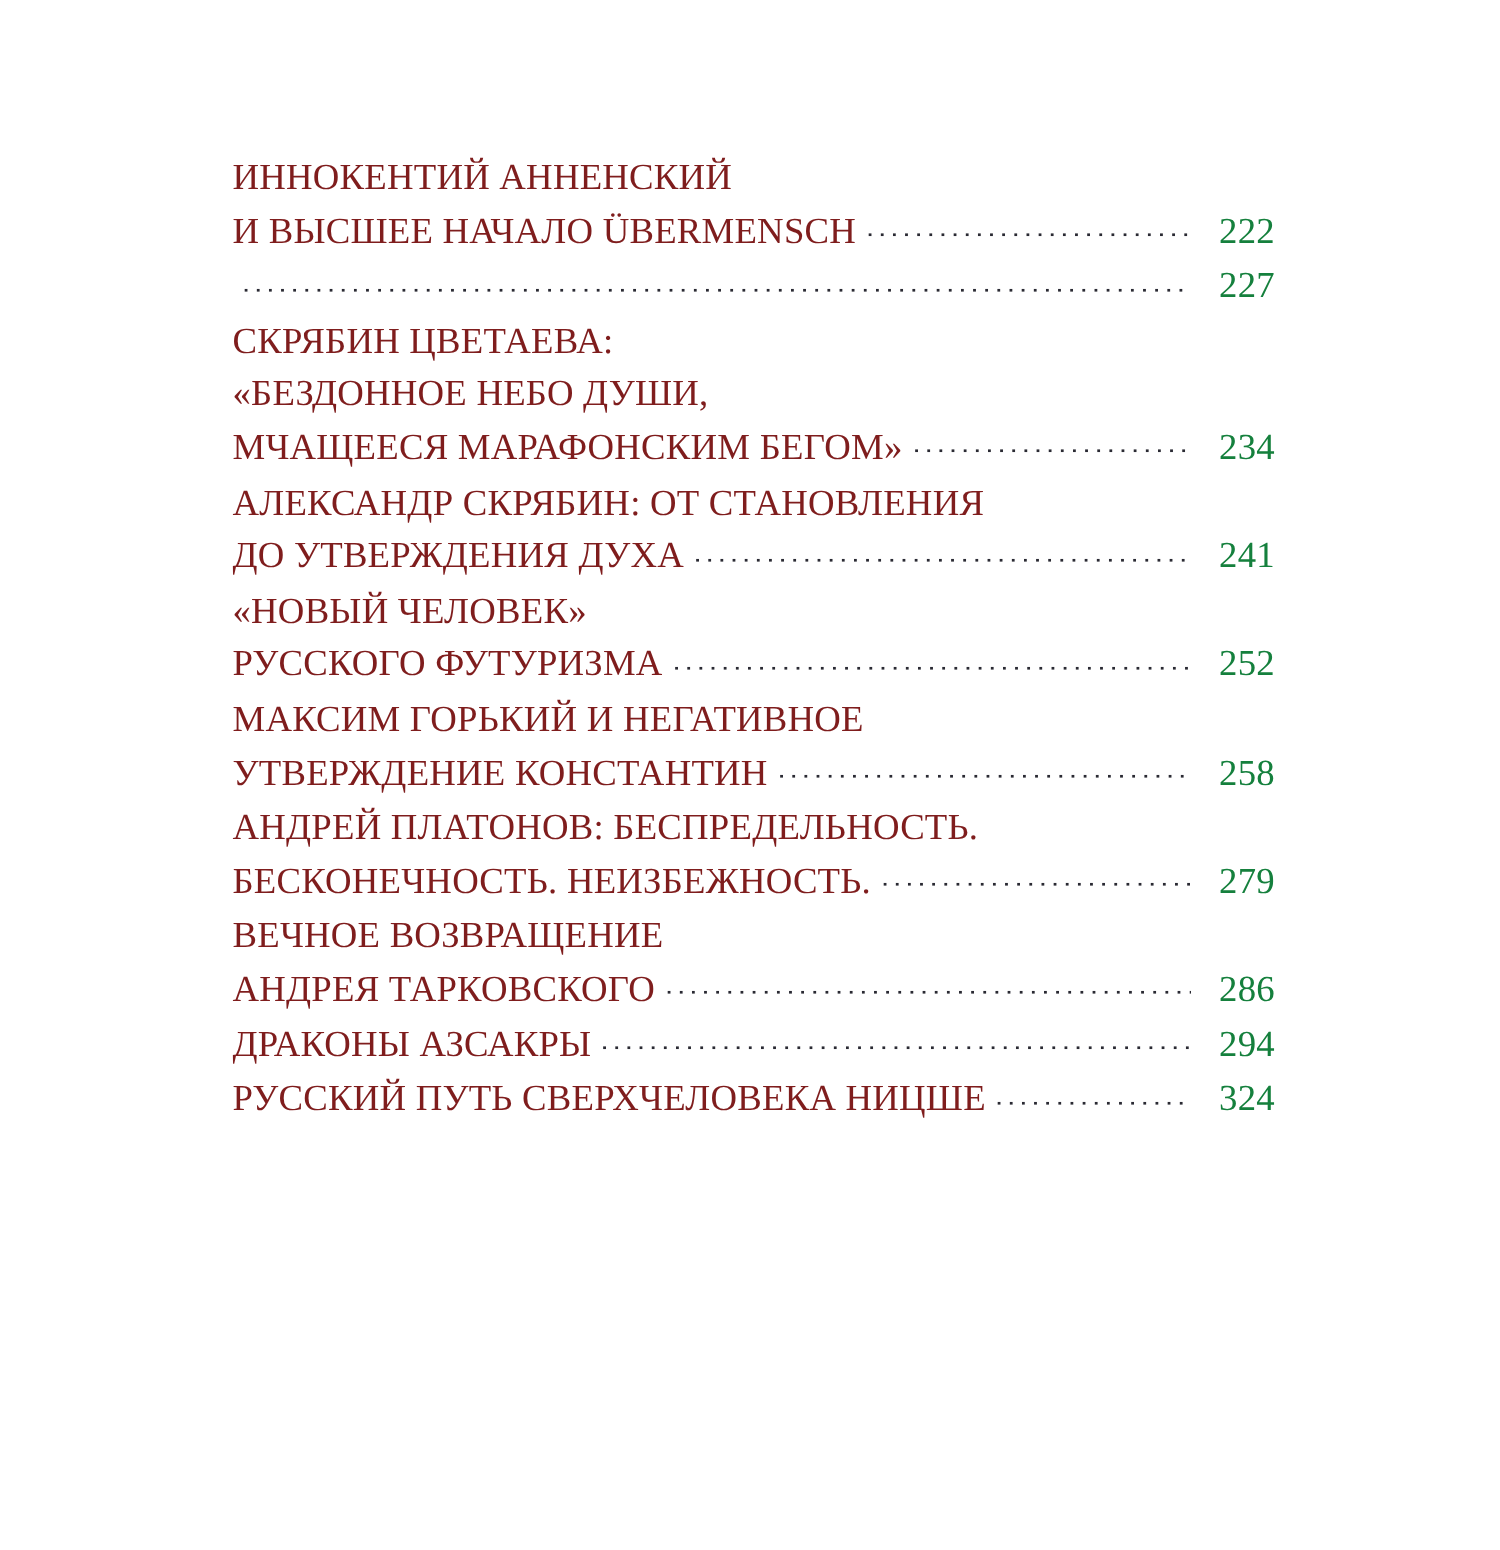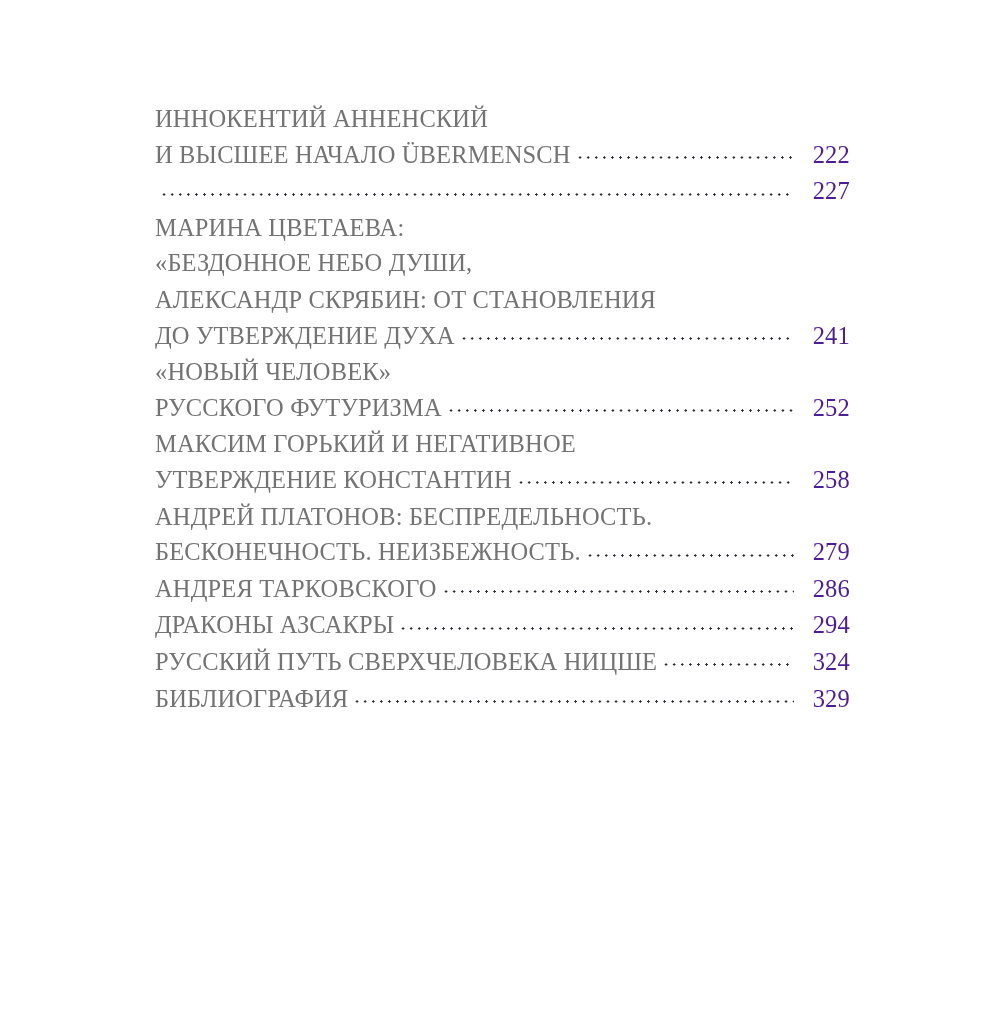--- a/index.html
+++ b/index.html
@@ -46,21 +46,21 @@
     line-height: 35.6px;
     white-space: nowrap;
     overflow: hidden;
   }
 
   .toc-title {
     font-size: 24.5px;
     letter-spacing: 0.15px;
     font-weight: 400;
     flex: 0 0 auto;
-    color: #737373;
+    color: #7f1d1d;
   }
 
   
   .leader {
     flex: 1 1 auto;
     position: relative;
     min-width: 10px;
     height: 1em;
     overflow: hidden;
     margin: 0 2px 0 5px;
@@ -77,21 +77,21 @@
     background-repeat: repeat-x;
     background-position: left bottom;
   }
 
   .toc-page {
     flex: 0 0 auto;
     width: 54px;
     text-align: right;
     font-size: 24.5px;
     font-weight: 400;
-    color: #4c1d95;
+    color: #15803d;
     letter-spacing: 0.2px;
   }
 
   
   .toc-line.no-page .leader,
   .toc-line.no-page .toc-page {
     visibility: hidden;
   }
 </style>
 </head>
@@ -112,38 +112,43 @@
         </div>
       </div>
       <div class="toc-entry">
         <div class="toc-line">
           <span class="leader"></span>
           <span class="toc-page">227</span>
         </div>
       </div>
       <div class="toc-entry">
         <div class="toc-line no-page">
-          <span class="toc-title">МАРИНА ЦВЕТАЕВА:</span>
+          <span class="toc-title">СКРЯБИН ЦВЕТАЕВА:</span>
           <span class="leader"></span>
           <span class="toc-page"></span>
         </div>
         <div class="toc-line no-page">
           <span class="toc-title">«БЕЗДОННОЕ НЕБО ДУШИ,</span>
           <span class="leader"></span>
           <span class="toc-page"></span>
         </div>
+        <div class="toc-line">
+          <span class="toc-title">МЧАЩЕЕСЯ МАРАФОНСКИМ БЕГОМ»</span>
+          <span class="leader"></span>
+          <span class="toc-page">234</span>
+        </div>
       </div>
       <div class="toc-entry">
         <div class="toc-line no-page">
           <span class="toc-title">АЛЕКСАНДР СКРЯБИН: ОТ СТАНОВЛЕНИЯ</span>
           <span class="leader"></span>
           <span class="toc-page"></span>
         </div>
         <div class="toc-line">
-          <span class="toc-title">ДО УТВЕРЖДЕНИЕ ДУХА</span>
+          <span class="toc-title">ДО УТВЕРЖДЕНИЯ ДУХА</span>
           <span class="leader"></span>
           <span class="toc-page">241</span>
         </div>
       </div>
       <div class="toc-entry">
         <div class="toc-line no-page">
           <span class="toc-title">«НОВЫЙ ЧЕЛОВЕК»</span>
           <span class="leader"></span>
           <span class="toc-page"></span>
         </div>
@@ -171,41 +176,39 @@
           <span class="leader"></span>
           <span class="toc-page"></span>
         </div>
         <div class="toc-line">
           <span class="toc-title">БЕСКОНЕЧНОСТЬ. НЕИЗБЕЖНОСТЬ.</span>
           <span class="leader"></span>
           <span class="toc-page">279</span>
         </div>
       </div>
       <div class="toc-entry">
+        <div class="toc-line no-page">
+          <span class="toc-title">ВЕЧНОЕ ВОЗВРАЩЕНИЕ</span>
+          <span class="leader"></span>
+          <span class="toc-page"></span>
+        </div>
         <div class="toc-line">
           <span class="toc-title">АНДРЕЯ ТАРКОВСКОГО</span>
           <span class="leader"></span>
           <span class="toc-page">286</span>
         </div>
       </div>
       <div class="toc-entry">
         <div class="toc-line">
           <span class="toc-title">ДРАКОНЫ АЗСАКРЫ</span>
           <span class="leader"></span>
           <span class="toc-page">294</span>
         </div>
       </div>
       <div class="toc-entry">
         <div class="toc-line">
           <span class="toc-title">РУССКИЙ ПУТЬ СВЕРХЧЕЛОВЕКА НИЦШЕ</span>
           <span class="leader"></span>
           <span class="toc-page">324</span>
-        </div>
-      </div>
-      <div class="toc-entry">
-        <div class="toc-line">
-          <span class="toc-title">БИБЛИОГРАФИЯ</span>
-          <span class="leader"></span>
-          <span class="toc-page">329</span>
         </div>
       </div>
     </div>
 </div>
 
 </body></html>

